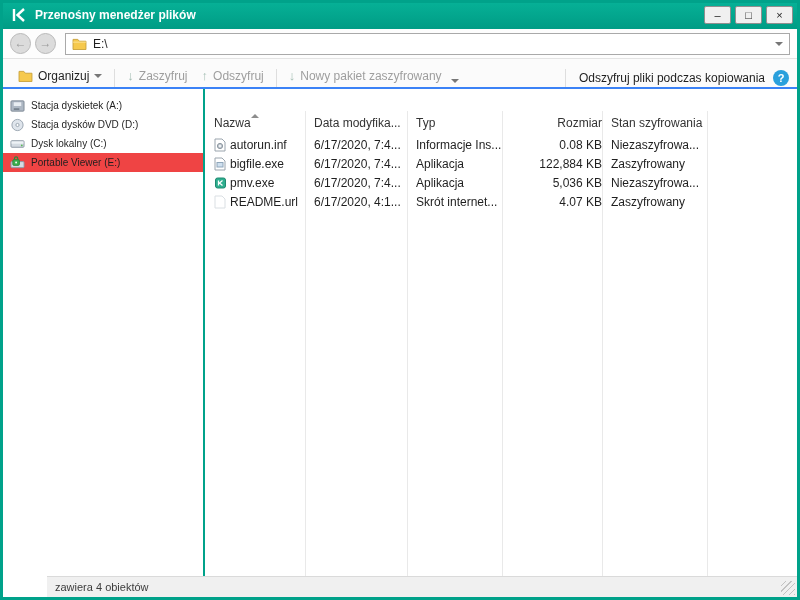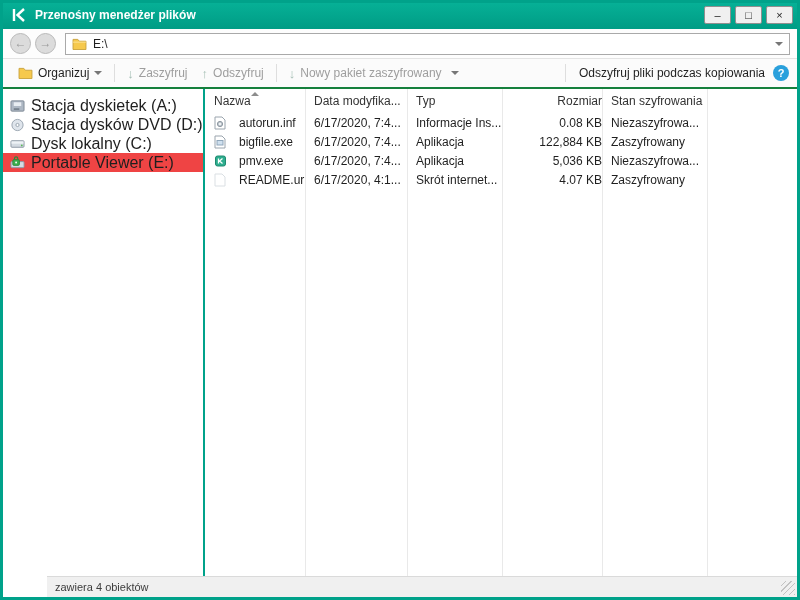--- a/index.html
+++ b/index.html
@@ -44,54 +44,54 @@
     display:flex; align-items:center; padding:0 6px; font-size:12px; color:#1f1f1f;
   }
   .addressbar .addr-text { margin-left:6px; }
   .caret-down {
     width:0; height:0; border-left:4px solid transparent; border-right:4px solid transparent;
     border-top:4px solid #777;
   }
   .addressbar .caret-down { margin-left:auto; }
   
   .toolbar {
-    height:30px; background:#fbfbfb; border-bottom:2px solid #15803d;
-    display:flex; align-items:center; padding:0 8px; flex:0 0 auto; font-size:12px;
+    height:30px; background:#fbfbfb; border-bottom:2px solid #3b82f6;
+    display:flex; align-items:flex-end; padding:0 8px; flex:0 0 auto; font-size:12px;
   }
   .tb-btn { display:flex; align-items:center; gap:5px; padding:4px 7px; color:#1f1f1f; white-space:nowrap; }
   .tb-btn.disabled { color:#9e9e9e; }
   .tb-sep { width:1px; height:18px; background:#dedede; margin:0 5px; }
   .arrow-glyph { font-size:13px; font-weight:bold; color:#a3bdb3; }
   .tb-right { margin-left:auto; display:flex; align-items:center; gap:8px; }
   .tb-right .copy-label { color:#1f1f1f; }
   .help-icon {
     width:16px; height:16px; border-radius:50%;
     background:#2aa0dc; color:#fff; font-size:11px; font-weight:bold;
     text-align:center; line-height:16px;
   }
   
   .content { flex:1; display:flex; min-height:0; }
-  .sidebar { width:200px; background:#fff; padding-top:7px; font-size:16px; flex:0 0 auto; }
+  .sidebar { width:200px; background:#fff; padding-top:7px; font-size:10px; flex:0 0 auto; }
   .side-item { height:19px; display:flex; align-items:center; gap:6px; padding:0 4px 0 7px; color:#1f1f1f; white-space:nowrap; }
   .side-item.selected { background:#ef4444; }
   .side-item svg { flex:0 0 auto; }
   .v-divider { width:2px; background:#00a28a; flex:0 0 auto; }
-  .file-area { flex:1; position:relative; background:#fff; overflow:hidden; }
+  .file-area { flex:1; position:relative; background:#fff; overflow:hidden;margin-top:22px; }
   .gridline { position:absolute; top:0; bottom:0; width:1px; background:#e9e9e9; }
   .hdr-row { display:flex; height:24px; align-items:center; font-size:12px; color:#333; position:relative; }
   .hdr-cell { padding-left:9px; white-space:nowrap; overflow:hidden; }
   .sort-caret {
     position:absolute; top:3px; left:46px;
     width:0; height:0; border-left:4px solid transparent; border-right:4px solid transparent;
     border-bottom:4px solid #8d8d8d;
   }
   .c0 { width:100px; } .c1 { width:102px; } .c2 { width:95px; } .c3 { width:100px;text-align:right; } .c4 { width:105px; }
   .file-row { display:flex; height:19px; align-items:center; font-size:12px; color:#1f1f1f; }
   .cell { padding-left:9px; white-space:nowrap; overflow:hidden; }
-  .name-cell { display:flex; align-items:center; gap:12px; }
+  .name-cell { display:flex; align-items:center; gap:3px; }
   .file-icon { flex:0 0 auto; }
   
   .statusbar {
     height:21px; background:#f0f0f0; border-top:1px solid #dadada;
     display:flex; align-items:center; padding:0 8px; font-size:11px; color:#3d3d3d;
     flex:0 0 auto; position:relative;margin-left:44px;
   }
   .resize-grip {
     position:absolute; right:2px; bottom:2px; width:14px; height:14px;
     background:repeating-linear-gradient(135deg, transparent 0 3px, #c2c2c2 3px 4px);

